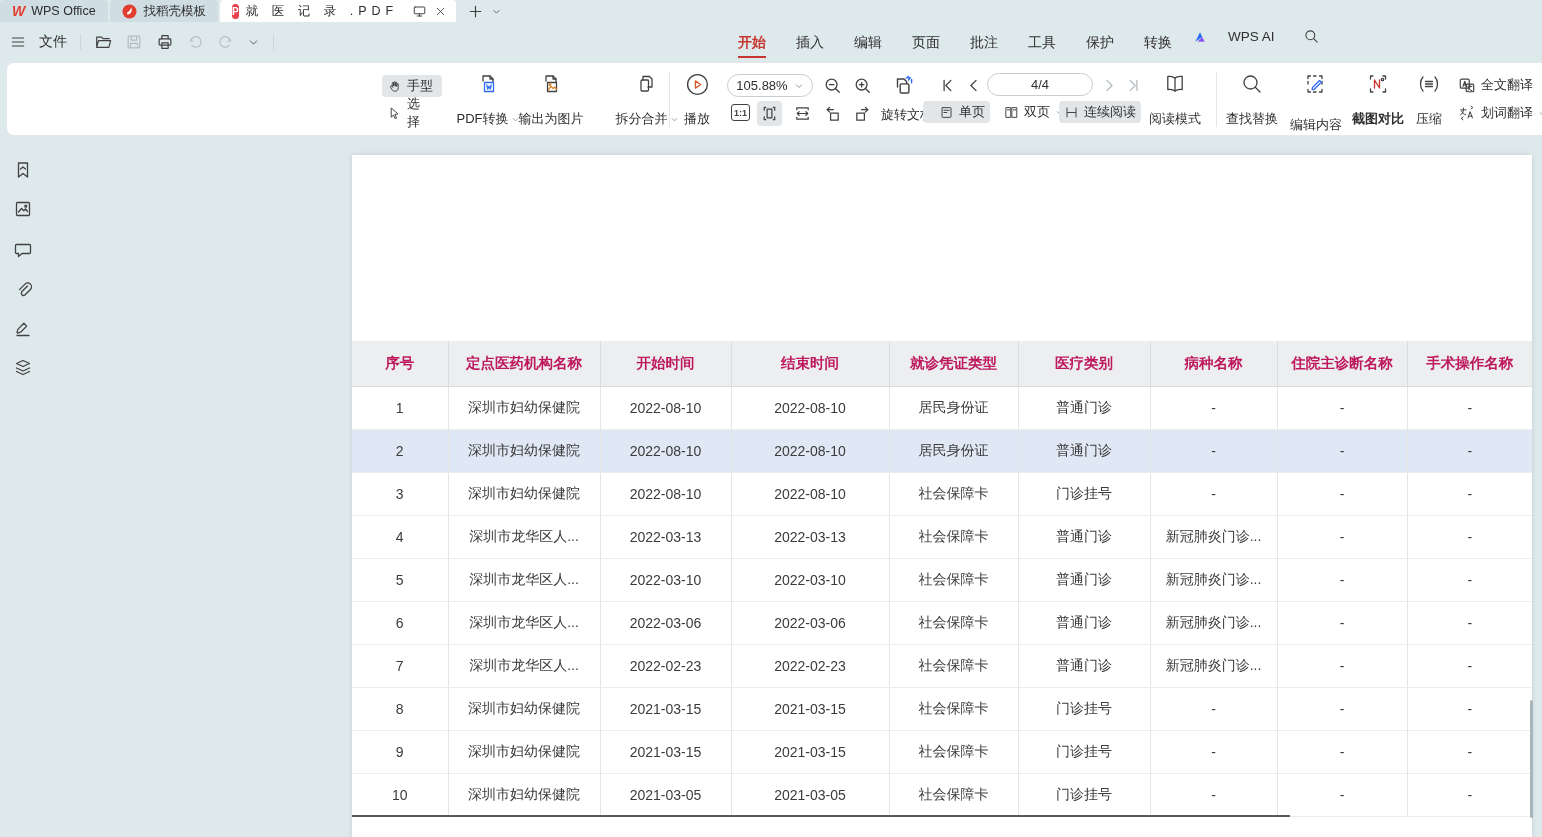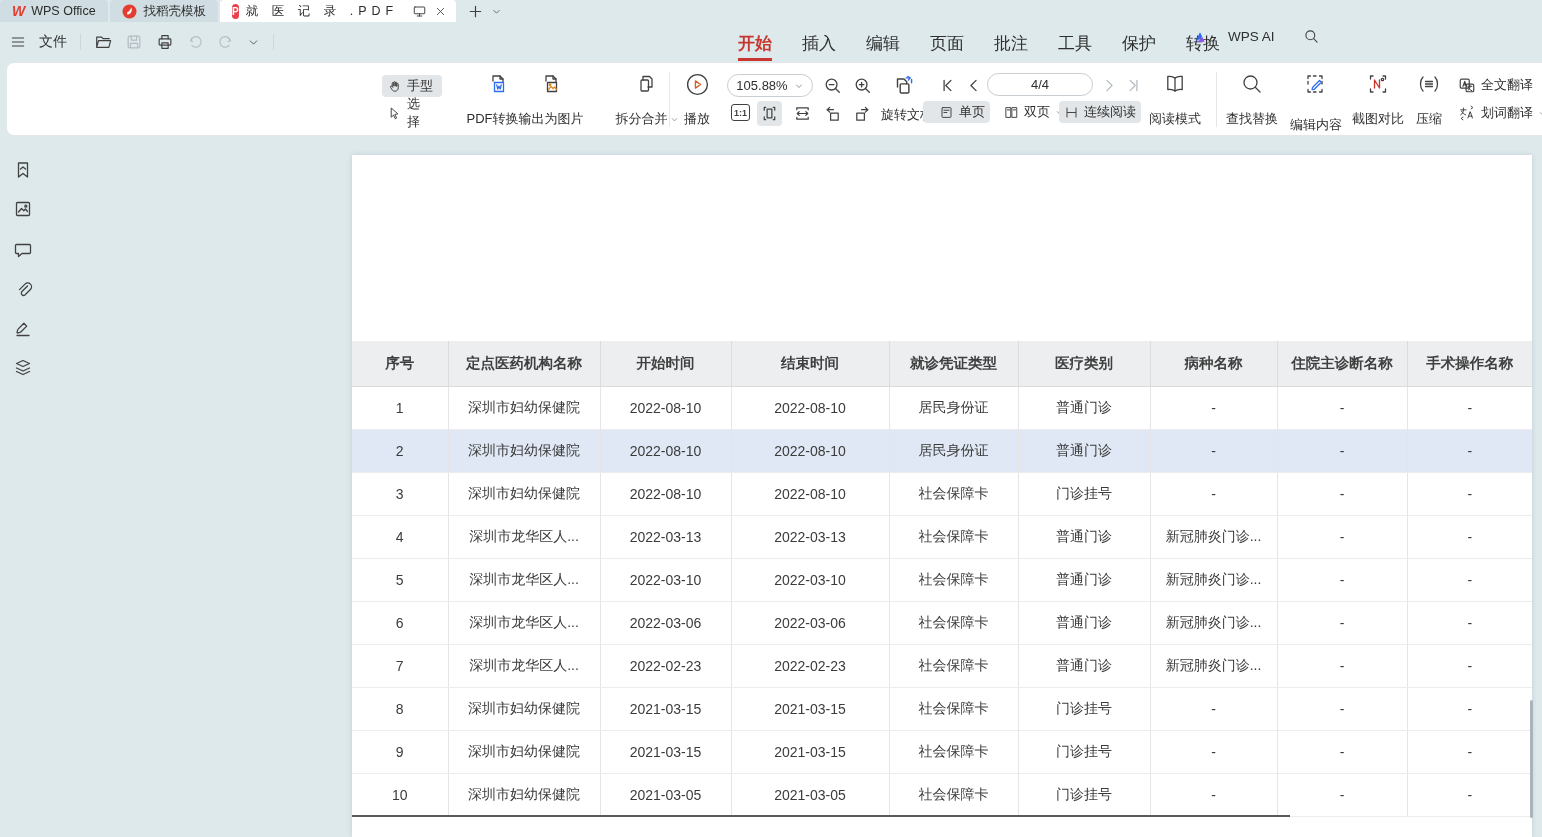--- a/index.html
+++ b/index.html
@@ -20,21 +20,21 @@
   .tab .title { white-space:nowrap; }
   .pdfbadge { width:15px; height:15px; border-radius:4px; background:#e8414b; color:#fff;
               font-size:10px; font-weight:bold; display:flex; align-items:center; justify-content:center; }
   .wpsW { color:#e23d2e; font-weight:bold; font-size:14px; font-style:italic; letter-spacing:-1px; }
   .newtab { display:flex; align-items:center; gap:8px; padding:0 10px; }
 
   
   .qa { position:absolute; top:27px; left:10px; height:30px; display:flex; align-items:center; gap:13px; }
   .qa .lbl { font-size:14px; }
   .vsep { width:1px; height:16px; background:#cdd7db; }
-  .menus { position:absolute; top:30px; left:738px; height:26px; display:flex; gap:30px; font-size:17px; align-items:center; }
+  .menus { position:absolute; top:30px; left:738px; height:26px; display:flex; gap:30px; font-size:14px; align-items:center; }
   .menu-item { position:relative; cursor:default; }
   .menu-item.active { color:#c7372f; font-weight:bold; }
   .menu-item.active::after { content:""; position:absolute; left:0; right:0; bottom:-6px; height:2.5px; background:#c7372f; }
   .menus-right { position:absolute; top:28px; left:1192px; display:flex; align-items:center; gap:20px; }
   .wpsai-label { font-size:13.5px; }
 
   
   .ribbon { position:absolute; left:6px; top:62px; width:1548px; height:74px; background:#fff;
             border:1px solid #e3e7e9; border-radius:8px; }
   .rb { position:absolute; }
@@ -50,21 +50,21 @@
            display:flex; align-items:center; justify-content:center; font-weight:bold; color:#414141; }
 
   
   .side-icon { position:absolute; left:13px; width:22px; height:22px; }
 
   
   .page { position:absolute; left:352px; top:155px; width:1180px; height:682px; background:#fff;
           box-shadow:0 0 5px rgba(70,90,100,.18); }
   table.med { border-collapse:collapse; table-layout:fixed; width:1180px; position:absolute; left:0; top:186px;
               font-size:14px; color:#3b3b3b; }
-  table.med th { background:#eceef0; font-weight:bold; font-size:14.5px; color:#404040; height:45px;
+  table.med th { background:#eceef0; font-weight:bold; font-size:14.5px; color:#be185d; height:45px;
                  border-right:1px solid #dbdddf; border-bottom:1px solid #d8dadc; }
   table.med td { height:43px; text-align:center; border-right:1px solid #e5e5e5; border-bottom:1px solid #ececec; }
   table.med tr.hl td { background:#dfe8f4; }
   table.med th:last-child, table.med td:last-child { border-right:none; }
   .tbl-bottom { position:absolute; left:0; top:660px; width:938px; height:2px; background:#5a5a5a; }
   .scroll-thumb { position:absolute; left:1530px; top:700px; width:3px; height:118px; background:#a9b5bb; border-radius:2px; }
 </style>
 </head>
 <body>
 
@@ -196,21 +196,21 @@
   </div>
   <div class="rb tool-h" style="left:375px; top:39px; width:48px;">
     <span class="icon">
       <svg width="15" height="15" viewBox="0 0 20 20">
           <path d="M6 3l8.5 7.5-4 .8 2.3 4.8-1.8.9-2.3-4.9L6 14.6z"></path>
         </svg>
     </span>
     <span>选择</span>
   </div>
 
-  <div class="rb vtool" style="left:455px; width:72px;">
+  <div class="rb vtool" style="left:445px; width:72px;">
     <span class="icon">
       <svg width="24" height="24" viewBox="0 0 24 24">
           <path d="M7 9V4h7l3 3v3"></path>
           <path d="M14 4v3h3"></path>
           <rect x="8.5" y="10.5" width="9" height="9" stroke="#2f6bf0"></rect>
           <path d="M10.8 13l1 4 1.2-2.8 1.2 2.8 1-4" stroke="#2f6bf0"></path>
         </svg>
     </span>
     <span class="vlbl">
         <span>PDF转换</span>
@@ -397,21 +397,21 @@
   </div>
   <div class="rb vtool" style="left:1278px; width:62px;gap:20px;">
     <span class="icon">
       <svg width="24" height="24" viewBox="0 0 24 24">
           <path d="M4 4h2.5M9.5 4H12M15.5 4H18M4 4v2.5M18 4v2.5M4 20h2.5M9.5 20H12M15.5 20H18M4 20v-2.5M18 20v-2.5M4 9.5V12M18 9.5V12"></path>
           <path d="M8.5 15.5l7-7 1.8 1.8-7 7-2.2.4z" stroke="#2f6bf0"></path>
         </svg>
     </span>
     <span class="vlbl">编辑内容</span>
   </div>
-  <div class="rb vtool" style="left:1340px; width:62px;">
+  <div class="rb vtool" style="left:1340px; width:62px;font-weight:bold;">
     <span class="icon">
       <svg width="24" height="24" viewBox="0 0 24 24">
           <path d="M7 4H4.5v3M7 20H4.5v-3M17 4h2.5v3M17 20h2.5v-3"></path>
           <path d="M8.5 16V8l5 8V8" stroke="#c7372f"></path>
           <circle cx="16.5" cy="7.5" r="1.2"></circle>
         </svg>
     </span>
     <span class="vlbl">截图对比</span>
   </div>
   <div class="rb vtool" style="left:1400px; width:44px;">

